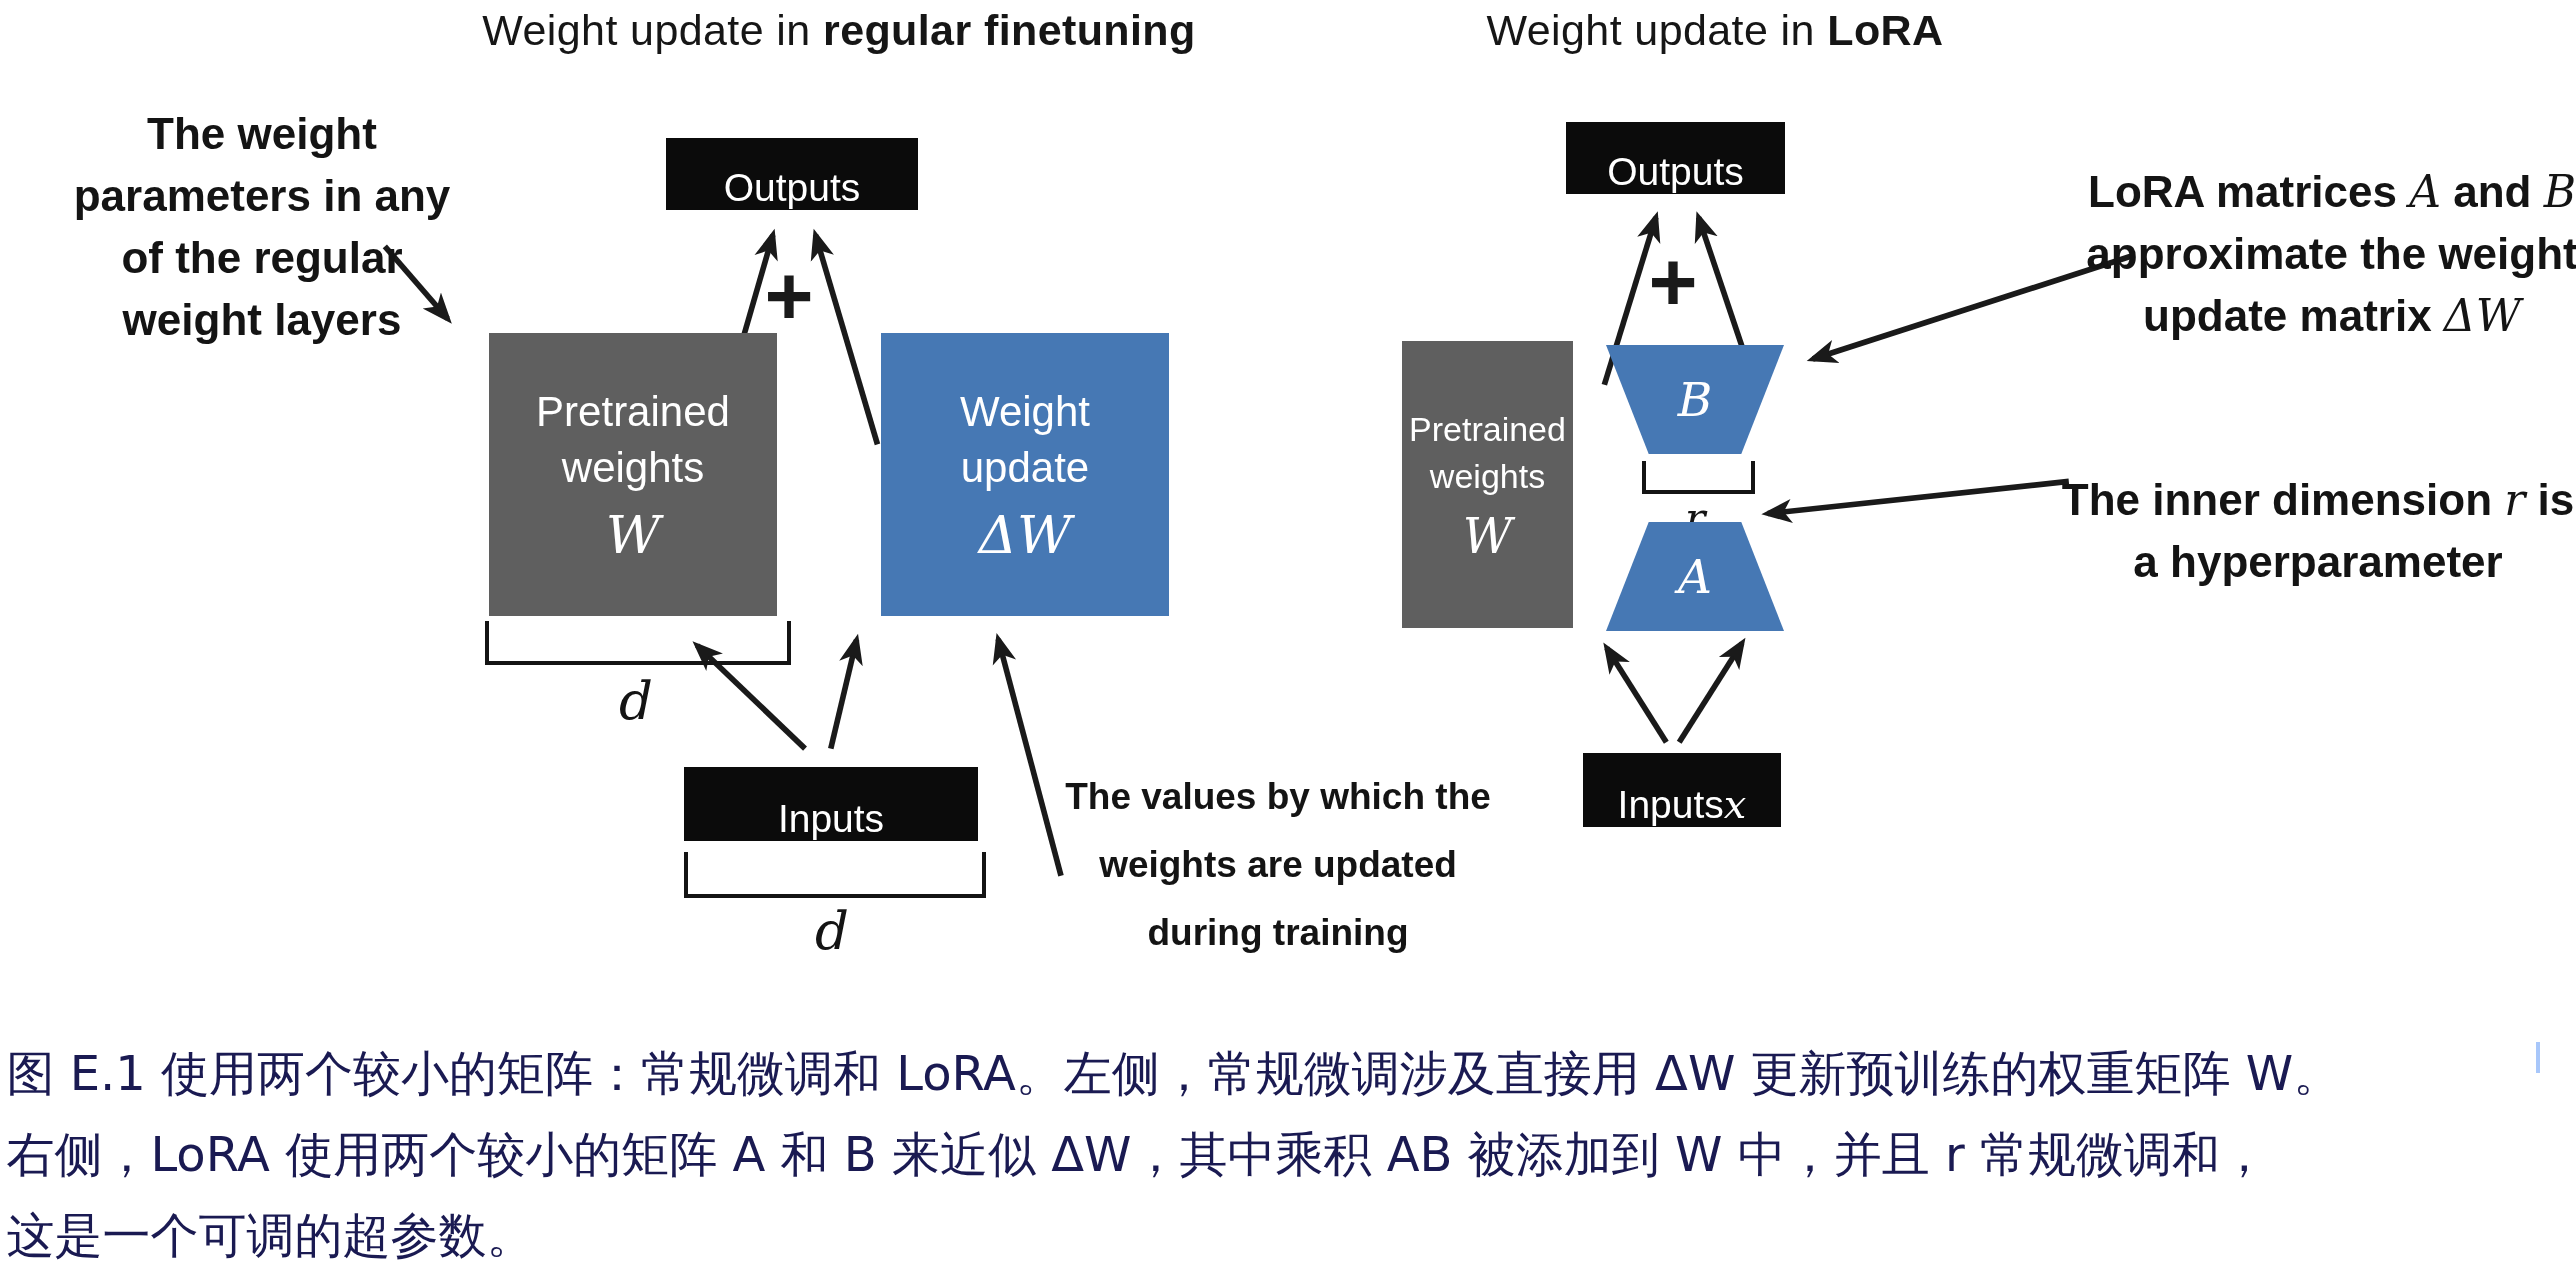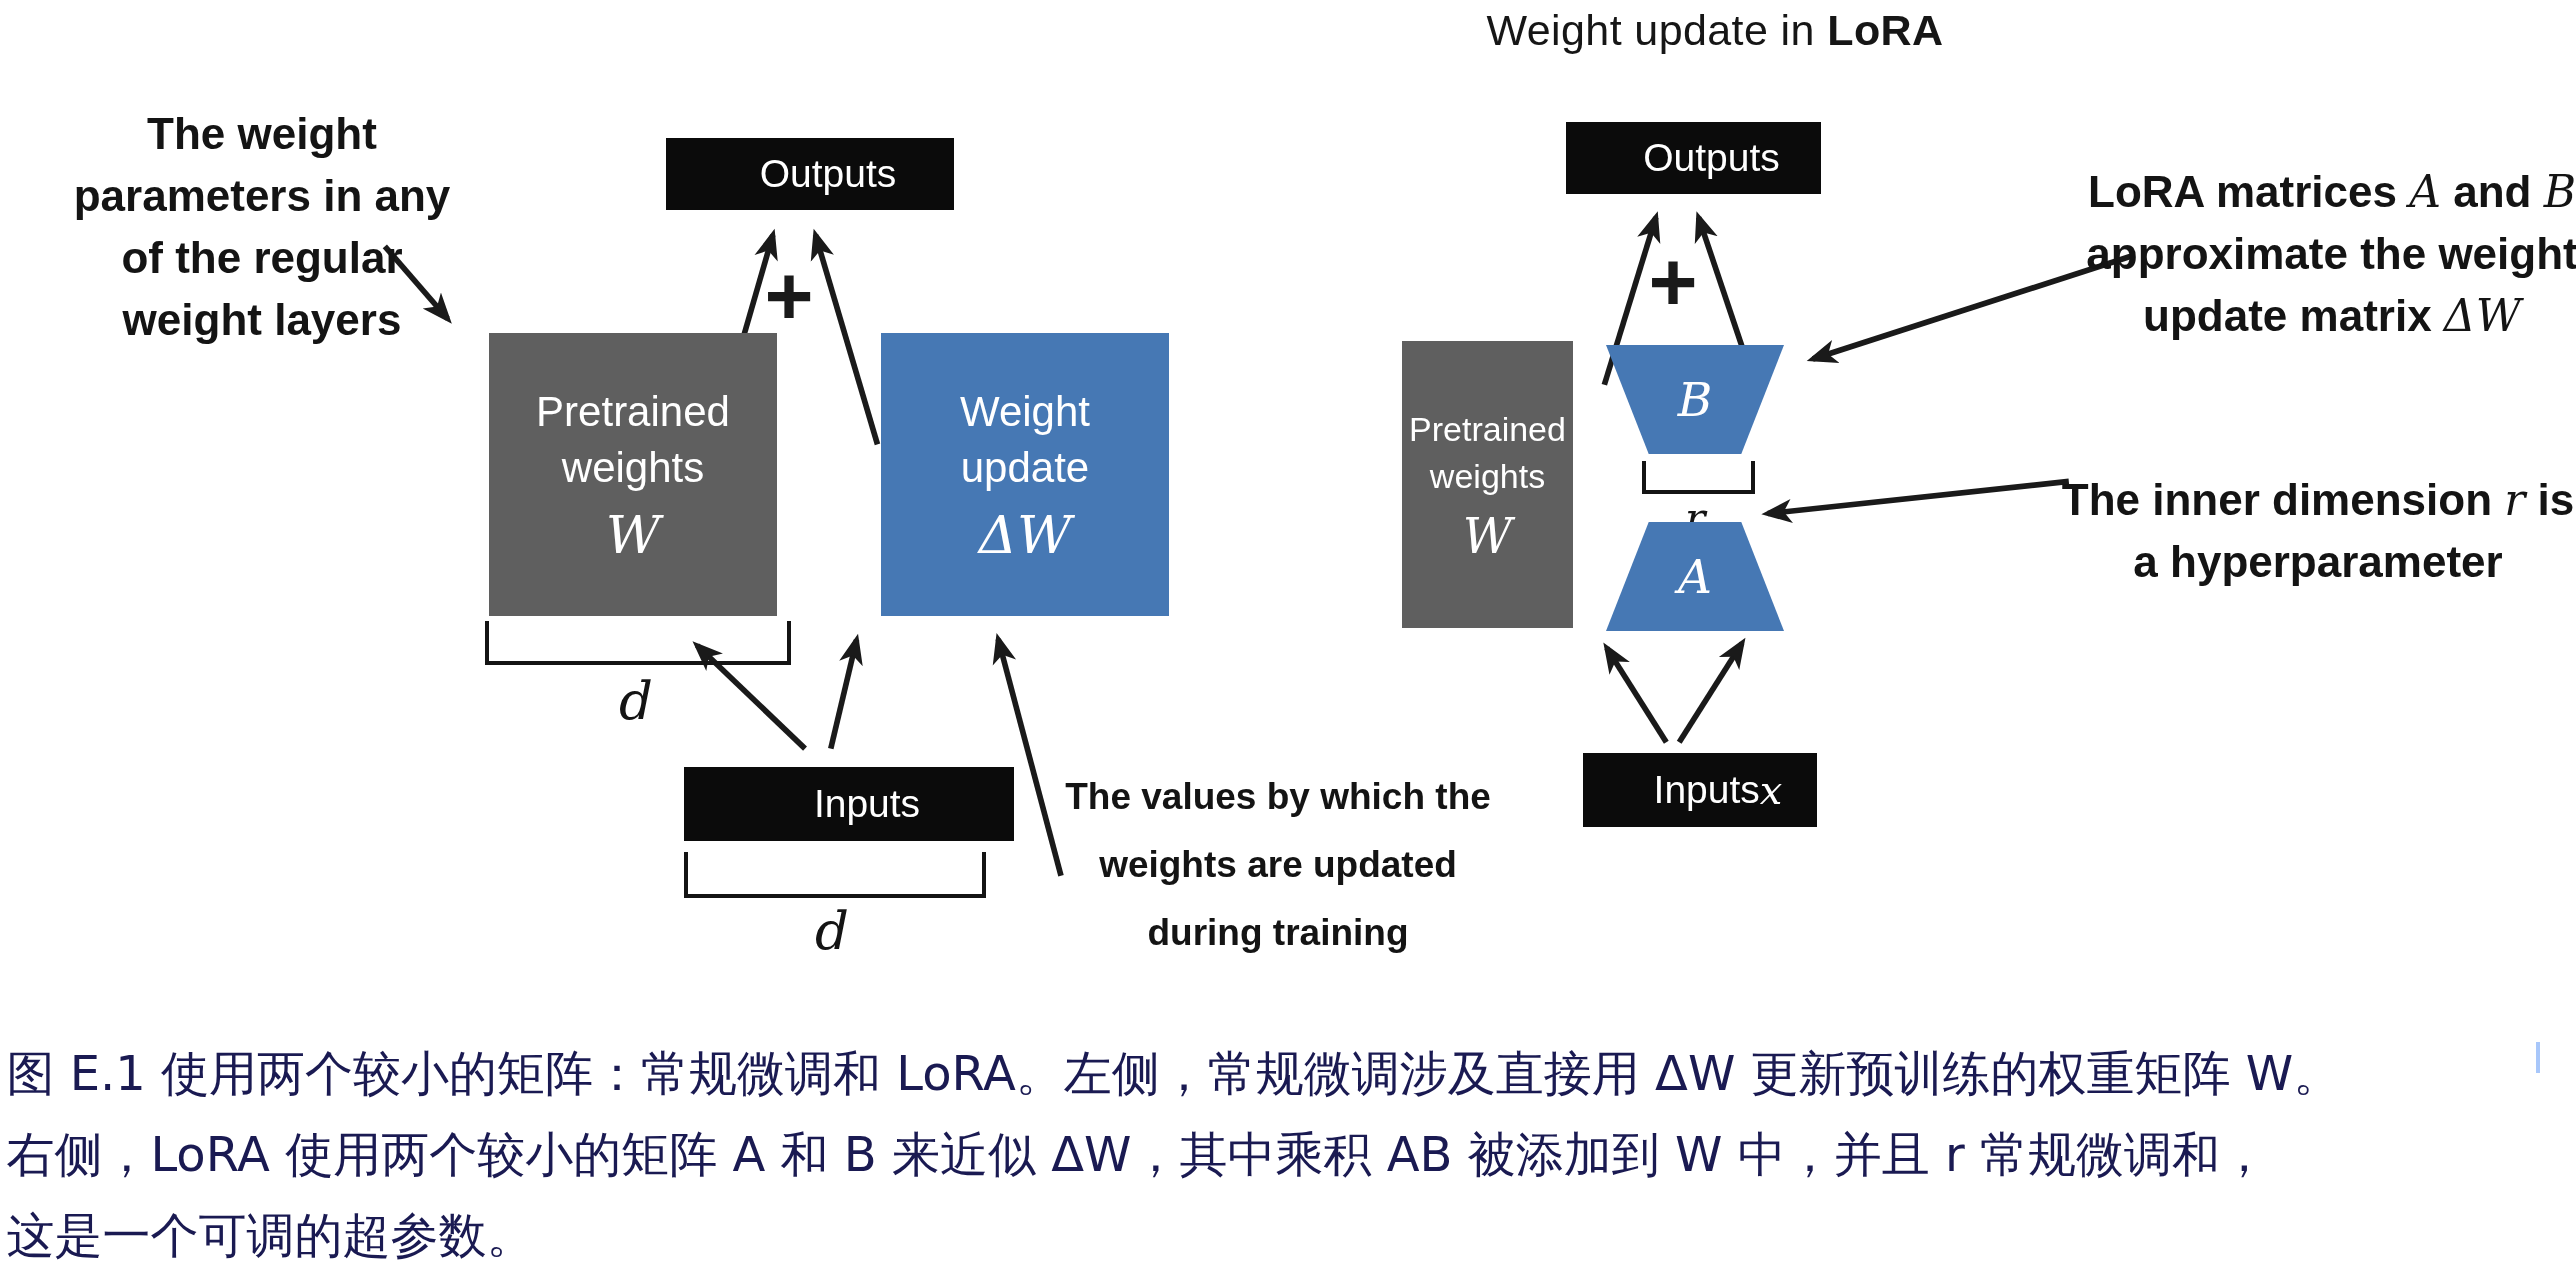--- a/index.html
+++ b/index.html
@@ -9,22 +9,22 @@
   .center-x{transform:translateX(-50%);}
   .nowrap{white-space:nowrap;}
 
   .panel-title{font-size:43px;letter-spacing:0.4px;color:#161616;}
   .panel-title b{font-weight:700;}
 
   .note{font-weight:700;color:#141414;text-align:center;}
   .note-lg{font-size:44px;line-height:62px;}
   .serif-it{font-family:"DejaVu Serif","Liberation Serif",serif;font-style:italic;font-weight:500;}
 
-  .blackbox{background:#0b0b0b;color:#fff;display:flex;align-items:center;justify-content:center;
-            font-size:39px;padding-left:36px;}
+  .blackbox{background:#0b0b0b;color:#fff;display:flex;align-items:flex-end;justify-content:center;
+            font-size:39px;}
   .bigbox{display:flex;flex-direction:column;align-items:center;justify-content:center;
           color:#fff;text-align:center;}
   .bigbox .bl{font-size:42px;line-height:56px;}
   .bigbox .sym{font-size:53px;margin-top:8px;}
 
   .bracket{border-left:4px solid #141414;border-right:4px solid #141414;border-bottom:4px solid #141414;}
   .dim-label{font-size:53px;color:#141414;}
 
   .trap{display:flex;align-items:center;justify-content:center;color:#fff;}
   .trap .sym{font-size:47px;}
@@ -55,20 +55,23 @@
       <line x1="1318" y1="1088" x2="1240" y2="794" marker-end="url(#ah)"></line>
       <line x1="1993" y1="478" x2="2057" y2="270" marker-end="url(#ah)"></line>
       <line x1="2180" y1="478" x2="2110" y2="270" marker-end="url(#ah)"></line>
       <line x1="2070" y1="922" x2="1996" y2="805" marker-end="url(#ah)"></line>
       <line x1="2086" y1="922" x2="2164" y2="799" marker-end="url(#ah)"></line>
       <line x1="2648" y1="318" x2="2252" y2="446" marker-end="url(#ah)"></line>
       <line x1="2570" y1="598" x2="2196" y2="638" marker-end="url(#ah)"></line>
     </g>
   </svg>
 
+  <div class="abs center-x nowrap panel-title" style="left:839px;top:6.4px;">
+    <span>Weight update in </span><b>regular finetuning</b>
+  </div>
 
   <div class="abs center-x note note-lg" style="left:262px;top:103px;">
     <div>The weight</div>
     <div>parameters in any</div>
     <div>of the regular</div>
     <div>weight layers</div>
   </div>
 
   <div class="abs blackbox" style="left:666px;top:138px;width:252px;height:72px;">
     <span>Outputs</span>

